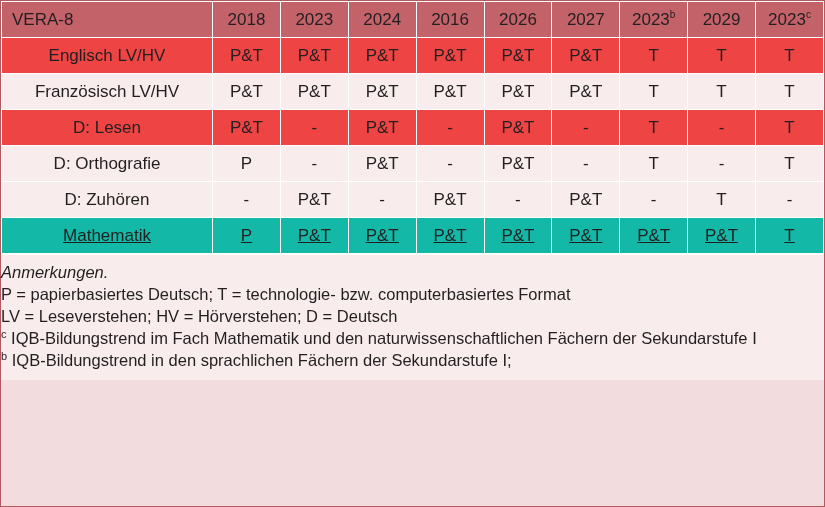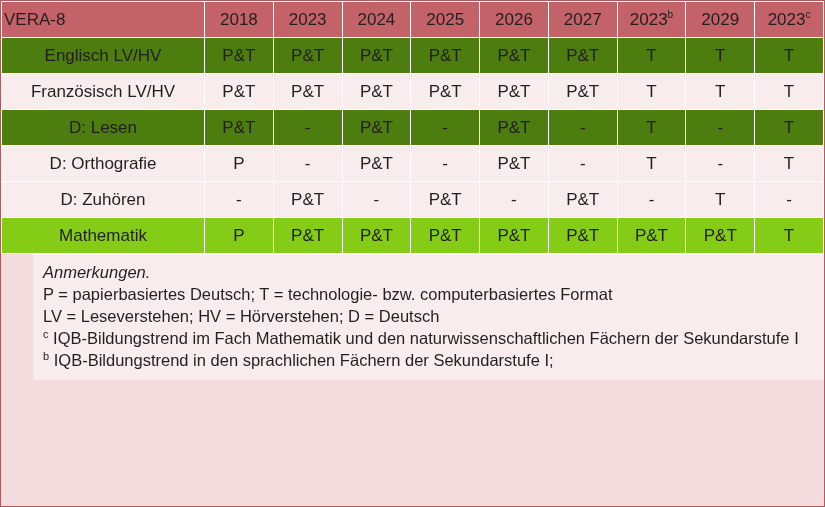--- a/index.html
+++ b/index.html
@@ -37,52 +37,52 @@
   }
   thead th {
     background: #c4626a;
     color: #ffffff;
     font-size: 17px;
     height: 37px;
     border-color: #ffffff;
   }
   thead th.first-col {
     text-align: left;
-    padding-left: 2px;
+    padding-left: 10px;
   }
   th.first-col, td.first-col {
     text-align: left;
     padding-left: 10px;
   }
   tbody tr.odd td {
-    background: #4d7c0f;
+    background: #ef4444;
   }
   tbody tr.even td {
     background: #f8ecec;
     text-align: center;
   }
   tbody tr.last td {
-    background: #84cc16;
+    background: #14b8a6;
+    text-decoration: underline;
   }
   td.tech {
     color: #c0474f;
   }
   sup {
     font-size: 10px;
     vertical-align: super;
     line-height: 0;
   }
   .notes {
     background: #f8ecec;
-    padding: 7px 10px 8px 10px;
+    padding: 7px 10px 8px 0;
     font-size: 16.5px;
     color: #231f20;
     line-height: 1.33;
     border-top: 1px solid #ffffff;
-    margin-left: 32px;
   }
   .notes .ital {
     font-style: italic;
   }
   .notes .line {
     white-space: nowrap;
   }
   .notes .line.wrap {
     white-space: normal;
   }
@@ -96,21 +96,21 @@
 <body>
 
 <div class="table-wrap">
   <table class="vera">
     <thead>
       <tr>
         <th class="first-col" style="width:200px;">VERA-8</th>
         <th><span>2018</span><sup></sup></th>
         <th><span>2023</span><sup></sup></th>
         <th><span>2024</span><sup></sup></th>
-        <th><span>2025</span><sup></sup></th>
+        <th><span>2016</span><sup></sup></th>
         <th><span>2026</span><sup></sup></th>
         <th><span>2027</span><sup></sup></th>
         <th><span>2023</span><sup>b</sup></th>
         <th><span>2029</span><sup></sup></th>
         <th><span>2023</span><sup>c</sup></th>
       </tr>
     </thead>
     <tbody>
       <tr class="odd">
         <td class="first-col">Englisch LV/HV</td>

